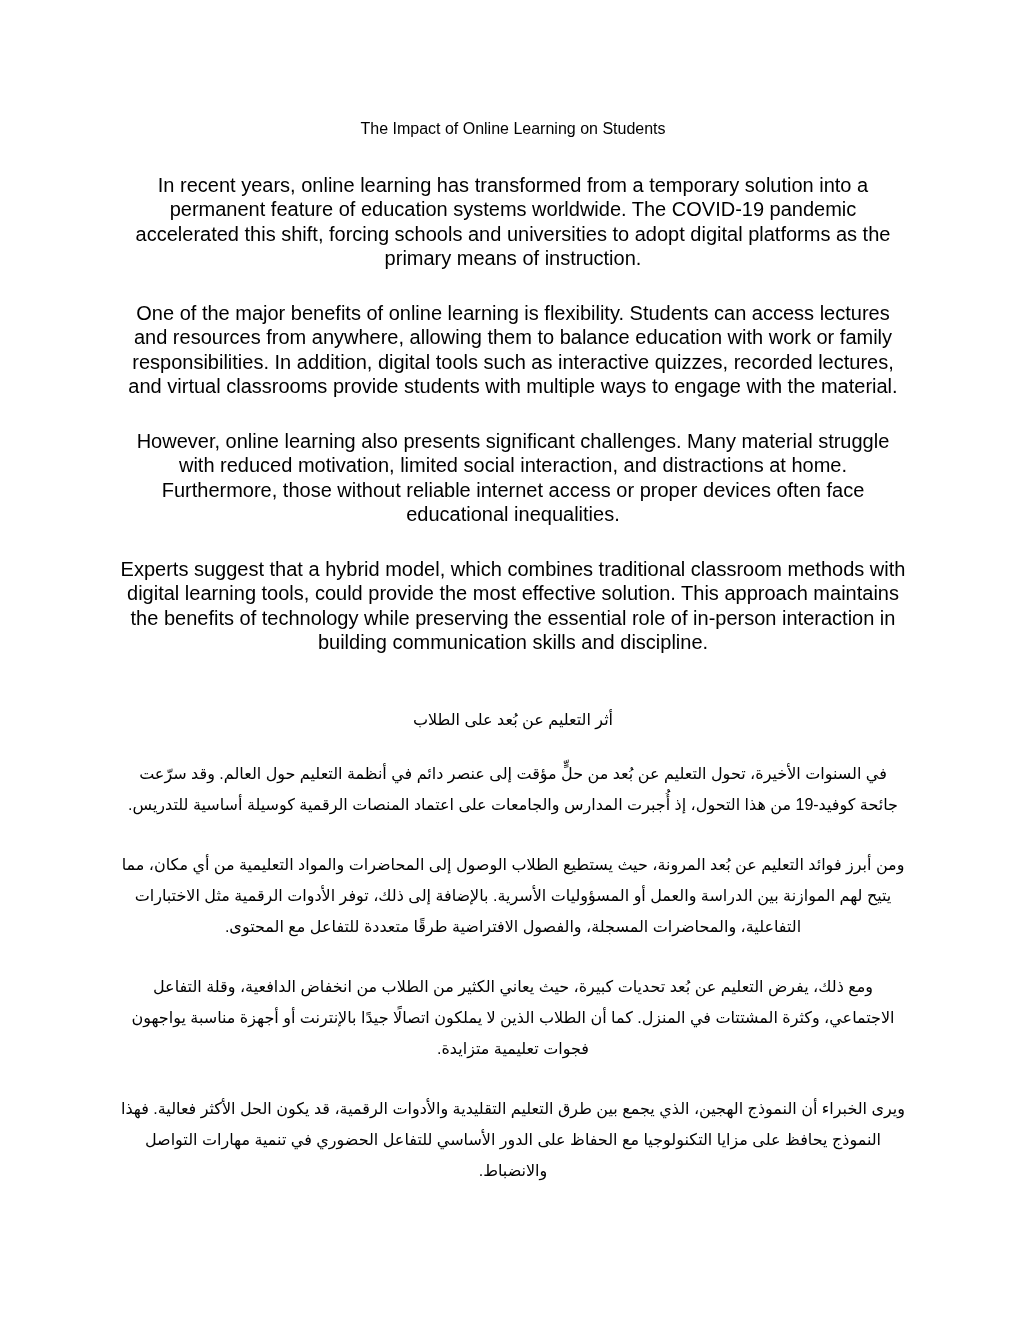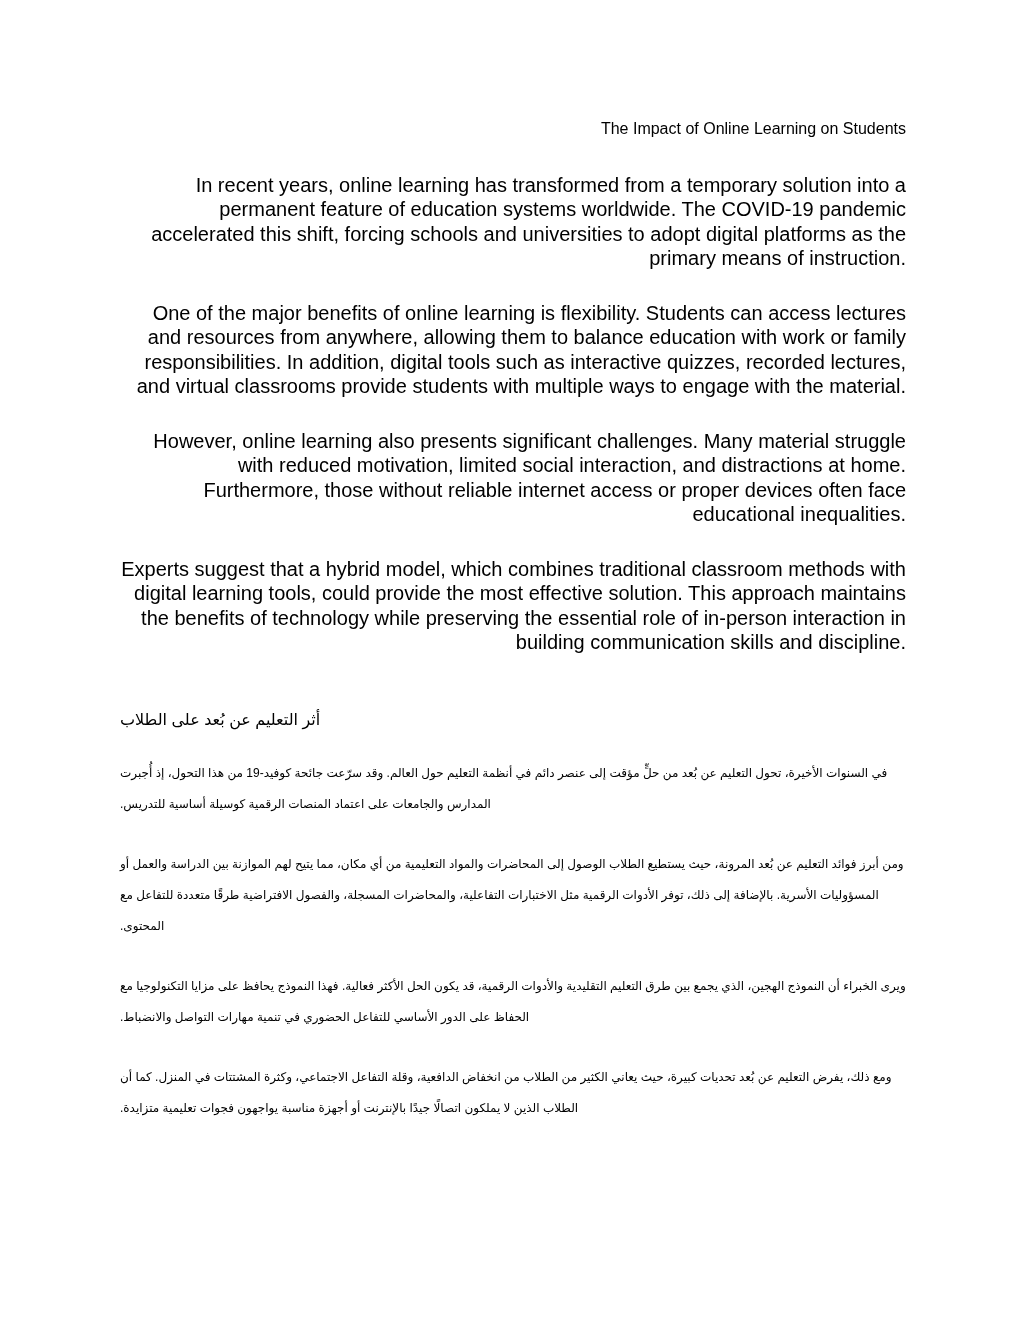--- a/index.html
+++ b/index.html
@@ -13,45 +13,45 @@
     height: 1325px;
     box-sizing: border-box;
     background: #ffffff;
     color: #000000;
     padding: 117px 118px 0 120px;
     font-family: "Liberation Sans", "DejaVu Sans", sans-serif;
     overflow: hidden;
   }
   .en-section {
     direction: ltr;
-    text-align: right;
+    text-align: center;
   }
   .en-title {
     font-size: 16px;
     font-weight: normal;
     line-height: 24.5px;
     margin: 0 0 31px 0;
   }
   .en-section p {
     font-size: 20px;
     line-height: 24.5px;
     margin: 0 0 30px 0;
   }
   .ar-section {
     direction: rtl;
-    text-align: left;
+    text-align: center;
   }
   .ar-title {
     font-size: 16px;
     font-weight: normal;
     line-height: 25px;
     margin: 52px 0 26px 0;
   }
   .ar-section p {
-    font-size: 12px;
+    font-size: 16px;
     line-height: 31px;
     margin: 0 0 29px 0;
   }
 </style>
 </head>
 <body>
 
 <div class="page">
 
   <div class="en-section">
@@ -66,18 +66,18 @@
     <p>Experts suggest that a hybrid model, which combines traditional classroom methods with digital learning tools, could provide the most effective solution. This approach maintains the benefits of technology while preserving the essential role of in-person interaction in building communication skills and discipline.</p>
   </div>
 
   <div class="ar-section" lang="ar">
     <h2 class="ar-title">أثر التعليم عن بُعد على الطلاب</h2>
 
     <p>في السنوات الأخيرة، تحول التعليم عن بُعد من حلٍّ مؤقت إلى عنصر دائم في أنظمة التعليم حول العالم. وقد سرّعت جائحة كوفيد-19 من هذا التحول، إذ أُجبرت المدارس والجامعات على اعتماد المنصات الرقمية كوسيلة أساسية للتدريس.</p>
 
     <p>ومن أبرز فوائد التعليم عن بُعد المرونة، حيث يستطيع الطلاب الوصول إلى المحاضرات والمواد التعليمية من أي مكان، مما يتيح لهم الموازنة بين الدراسة والعمل أو المسؤوليات الأسرية. بالإضافة إلى ذلك، توفر الأدوات الرقمية مثل الاختبارات التفاعلية، والمحاضرات المسجلة، والفصول الافتراضية طرقًا متعددة للتفاعل مع المحتوى.</p>
 
+    <p>ومع ذلك، يفرض التعليم عن بُعد تحديات كبيرة، حيث يعاني الكثير من الطلاب من انخفاض الدافعية، وقلة التفاعل الاجتماعي، وكثرة المشتتات في المنزل. كما أن الطلاب الذين لا يملكون اتصالًا جيدًا بالإنترنت أو أجهزة مناسبة يواجهون فجوات تعليمية متزايدة.</p>
+
     <p>ويرى الخبراء أن النموذج الهجين، الذي يجمع بين طرق التعليم التقليدية والأدوات الرقمية، قد يكون الحل الأكثر فعالية. فهذا النموذج يحافظ على مزايا التكنولوجيا مع الحفاظ على الدور الأساسي للتفاعل الحضوري في تنمية مهارات التواصل والانضباط.</p>
-
-    <p>ومع ذلك، يفرض التعليم عن بُعد تحديات كبيرة، حيث يعاني الكثير من الطلاب من انخفاض الدافعية، وقلة التفاعل الاجتماعي، وكثرة المشتتات في المنزل. كما أن الطلاب الذين لا يملكون اتصالًا جيدًا بالإنترنت أو أجهزة مناسبة يواجهون فجوات تعليمية متزايدة.</p>
   </div>
 
 </div>
 
 </body></html>

